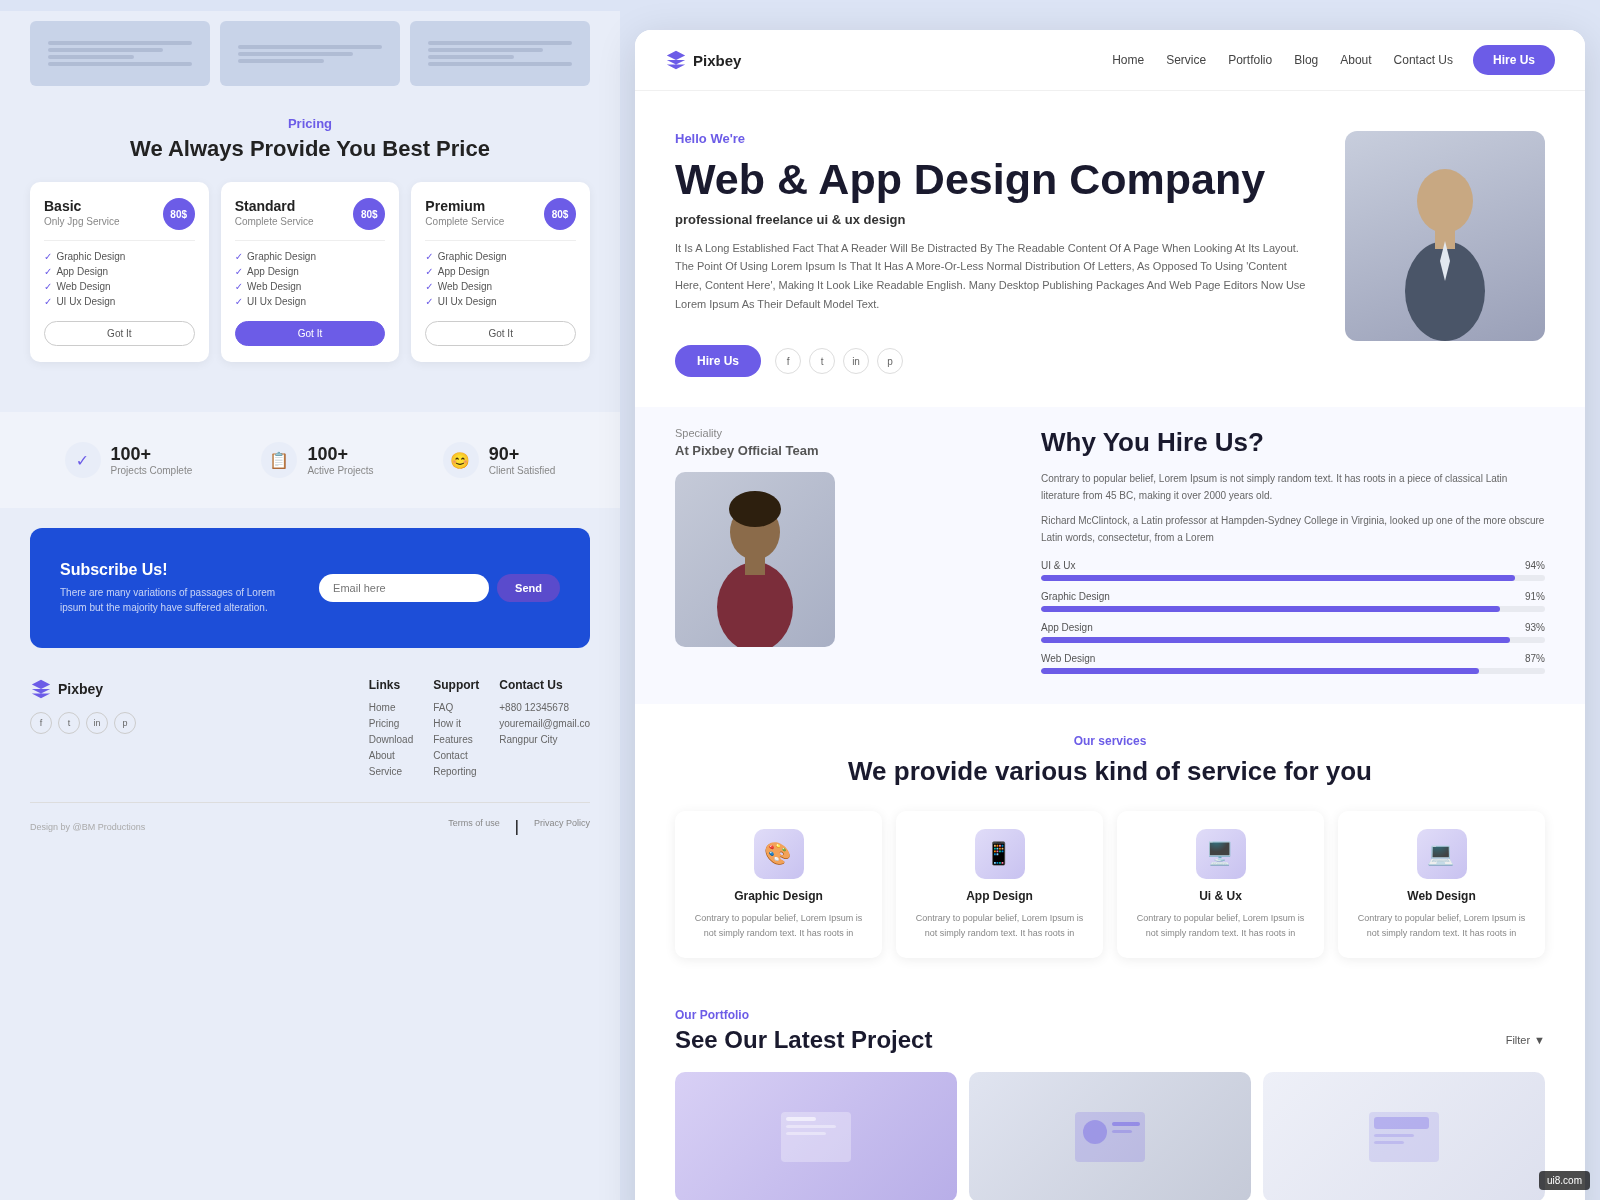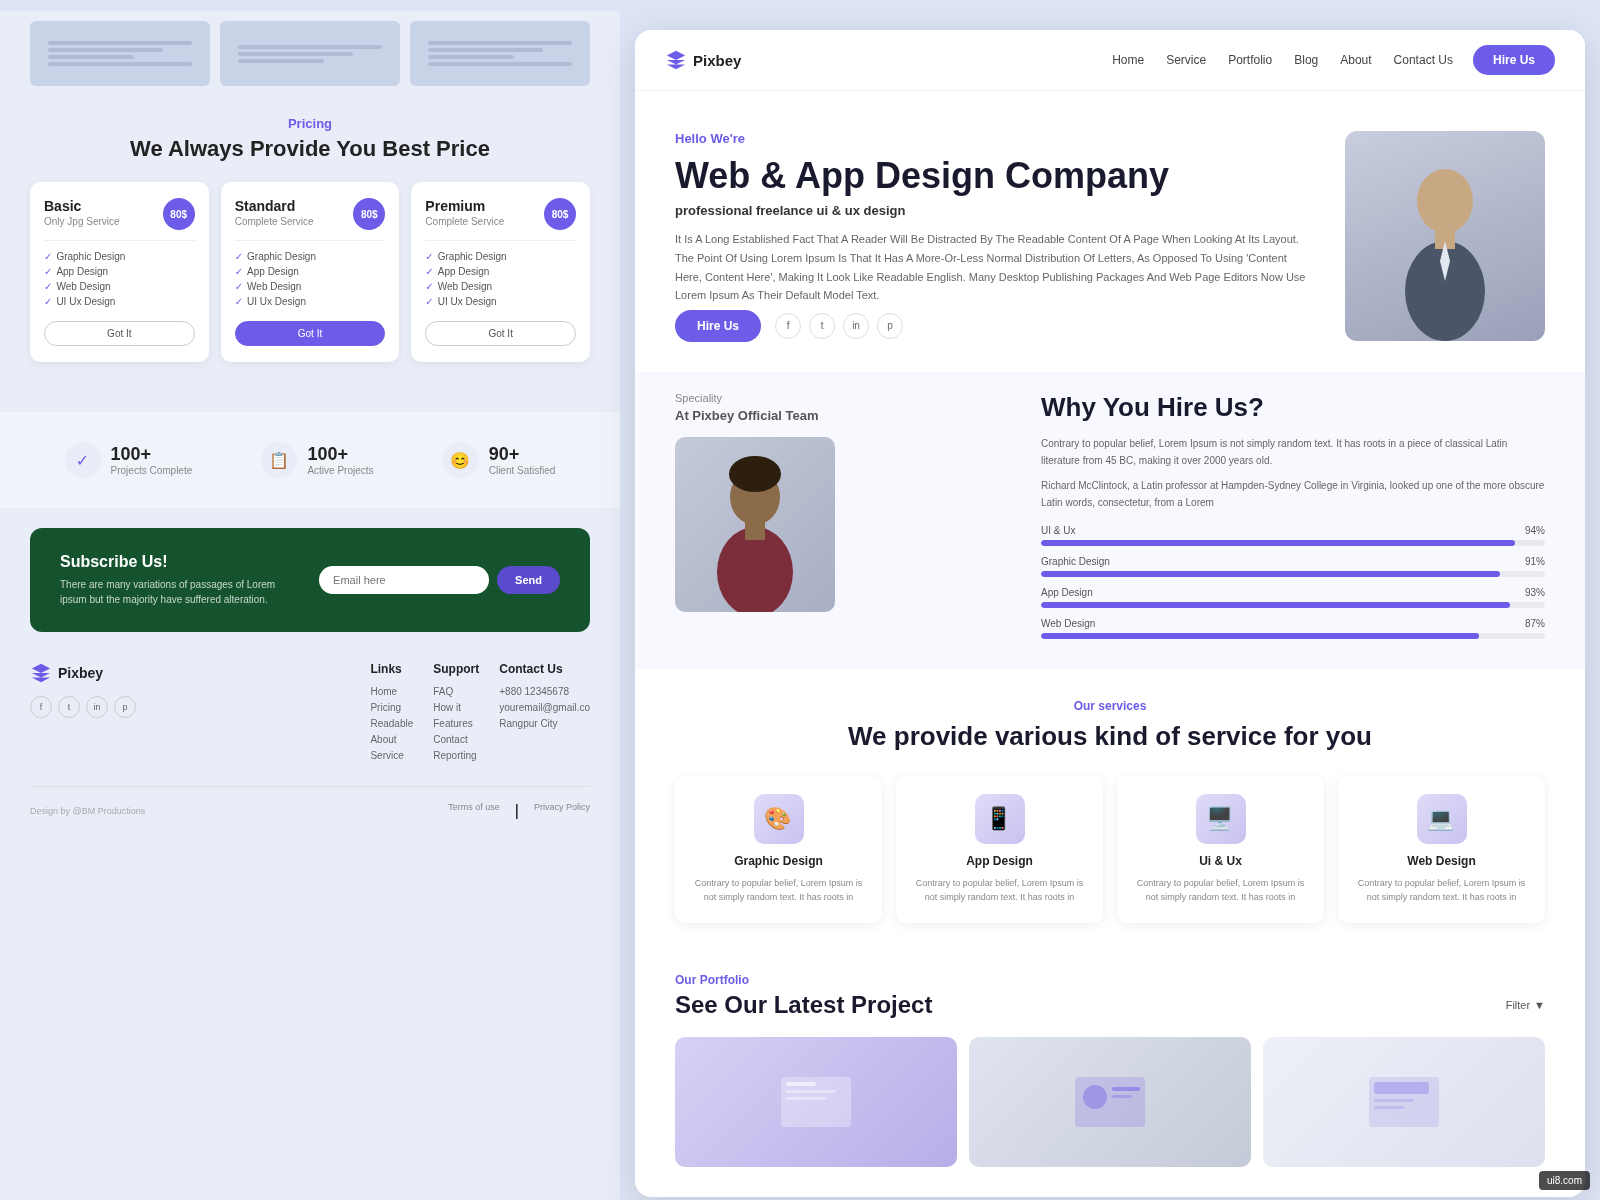--- a/index.html
+++ b/index.html
@@ -176,23 +176,23 @@
       color: #222;
     }
     .stat-label {
       font-size: 10px;
       color: #888;
     }
 
     
     .subscribe-box {
       margin: 0 30px;
-      background: #14532d;
+      background: #1d4ed8;
       border-radius: 12px;
-      padding: 25px 30px;
+      padding: 33px 30px;
       display: flex;
       align-items: center;
       gap: 20px;
     }
     .subscribe-text h3 {
       color: #fff;
       font-size: 16px;
       font-weight: 700;
       margin-bottom: 6px;
     }
@@ -368,37 +368,37 @@
     .hero-content {
       flex: 1;
     }
     .hero-tag {
       color: #6c5ce7;
       font-size: 13px;
       font-weight: 600;
       margin-bottom: 8px;
     }
     .hero-title {
-      font-size: 36px;
+      font-size: 43px;
       font-weight: 800;
       color: #1a1a2e;
       margin-bottom: 6px;
       line-height: 1.2;
     }
     .hero-subtitle {
       font-size: 13px;
       font-weight: 600;
       color: #333;
       margin-bottom: 12px;
     }
     .hero-desc {
       font-size: 11px;
       color: #666;
       line-height: 1.7;
-      margin-bottom: 5px;
+      margin-bottom: 32px;
     }
     .hero-actions {
       display: flex;
       align-items: center;
       gap: 14px;
     }
     .hero-btn {
       background: #6c5ce7;
       color: #fff;
       border: none;
@@ -772,21 +772,21 @@
           <div class="social-icon">f</div>
           <div class="social-icon">t</div>
           <div class="social-icon">in</div>
           <div class="social-icon">p</div>
         </div>
       </div>
       <div class="footer-col">
         <h4>Links</h4>
         <a>Home</a>
         <a>Pricing</a>
-        <a>Readable</a>
+        <a>Download</a>
         <a>About</a>
         <a>Service</a>
       </div>
       <div class="footer-col">
         <h4>Support</h4>
         <a>FAQ</a>
         <a>How it</a>
         <a>Features</a>
         <a>Contact</a>
         <a>Reporting</a>

